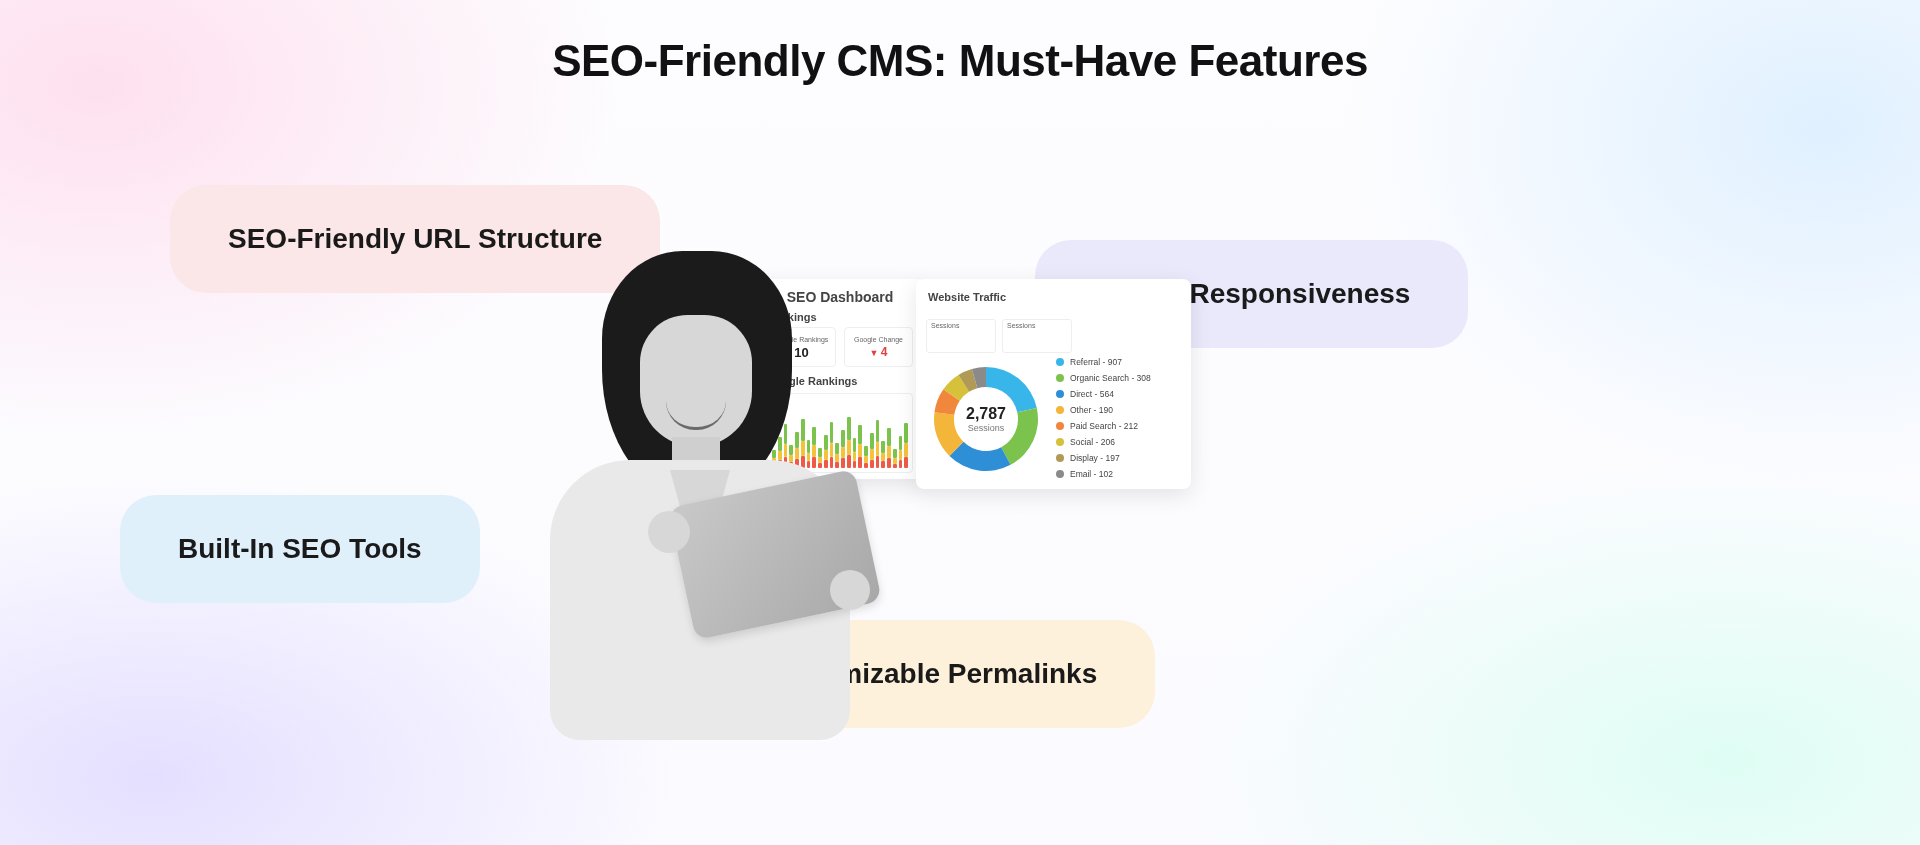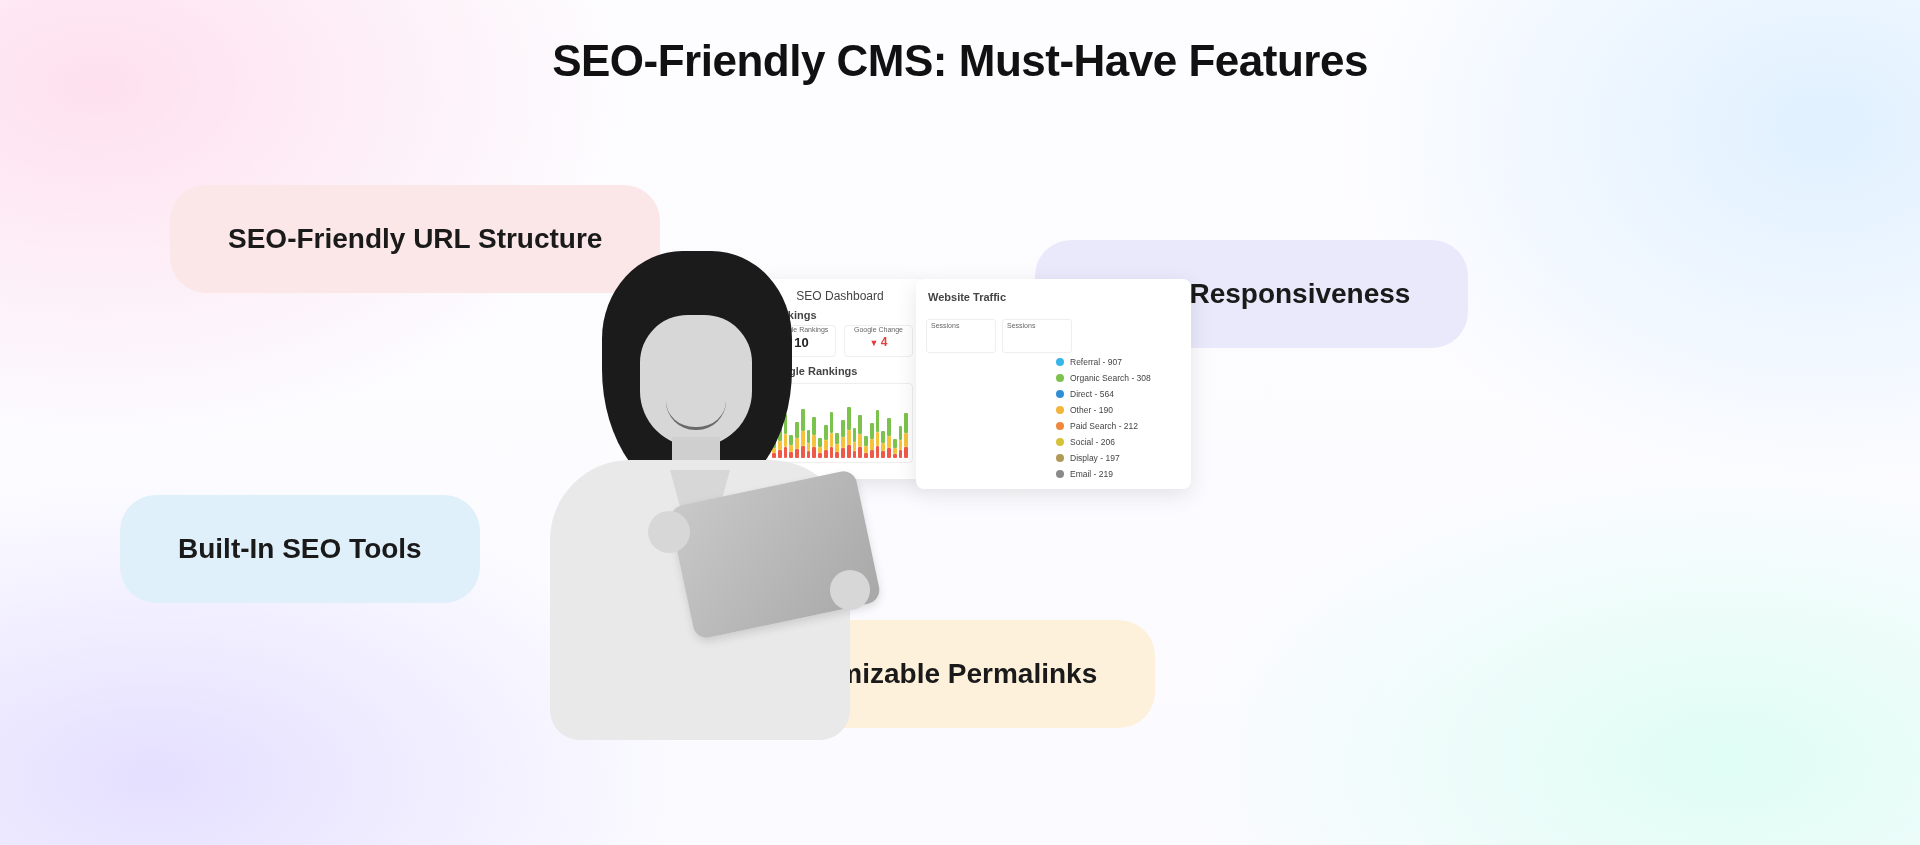--- a/index.html
+++ b/index.html
@@ -131,27 +131,27 @@
 
   
   .panel {
     position: absolute;
     background: #ffffff;
     border-radius: 8px;
     box-shadow: 0 6px 22px rgba(0,0,0,0.10);
     padding: 10px 12px 12px;
     box-sizing: border-box;
   }
-  .panel .hdr { font-size: 12px; font-weight:400; color:#444; text-align:center; }
+  .panel .hdr { font-size: 14px; font-weight:700; color:#444; text-align:center; }
   .panel .sec { font-size: 11px; font-weight:600; color:#444; margin:6px 0 4px; }
   .panel .mini {
     display:flex; gap:8px; margin-top:4px;
   }
   .panel .mini .box{
-    flex:1; border:1px solid #eee; border-radius:4px; padding:0 6px 6px;
+    flex:1; border:1px solid #eee; border-radius:4px; padding:8px 6px 6px;
     text-align:center;
   }
   .panel .mini .box .lbl{ font-size:7px; color:#666; }
   .panel .mini .box .val{ font-size:13px; font-weight:800; color:#222; margin-top:2px;}
   .panel .mini .box .val.red{ color:#e04040; font-size:12px;}
   .panel .mini .box .val.red::before{content:"▼ "; font-size:9px;}
 
   .panel-left { left: 235px; top: 14px; width: 170px; height: 200px; z-index:2; }
   .panel-right{ left: 396px; top: 14px; width: 275px; height: 210px; z-index:2; }
   .month-lbl{
@@ -358,20 +358,36 @@
         </div>
       </div>
   </div>
 
   <div class="panel panel-right">
     <div class="sec" style="margin-top:2px;">Website Traffic</div>
     <div class="traf-minis">
       <div class="mb">Sessions</div>
       <div class="mb">Sessions</div>
     </div>
+    <div class="donut-wrap">
+      <svg id="donut" width="120" height="120" viewBox="0 0 120 120">
+          <path d="M 60 8 A 52 52 0 0 1 110.81814124945257 48.97654682276524 L 91.27270230735543 53.21633650631707 A 32 32 0 0 0 60 28 Z" fill="#39b6e9"></path>
+          <path d="M 110.81814124945257 48.97654682276524 A 52 52 0 0 1 84.5917512772122 105.81752687694669 L 75.13338540136135 88.19540115504412 A 32 32 0 0 0 91.27270230735543 53.21633650631707 Z" fill="#7bc34c"></path>
+          <path d="M 84.5917512772122 105.81752687694669 A 52 52 0 0 1 23.469542788681636 97.00710331722868 L 37.519718639188696 82.7736020413715 A 32 32 0 0 0 75.13338540136135 88.19540115504412 Z" fill="#2f8fd6"></path>
+          <path d="M 23.469542788681636 97.00710331722868 A 52 52 0 0 1 8.455449151538033 53.132738695060574 L 28.28027640094648 55.773993043114196 A 32 32 0 0 0 37.519718639188696 82.7736020413715 Z" fill="#f3b53a"></path>
+          <path d="M 8.455449151538033 53.132738695060574 A 52 52 0 0 1 17.390089745066675 30.194035025409296 L 33.778516766194876 41.65786770794418 A 32 32 0 0 0 28.28027640094648 55.773993043114196 Z" fill="#f0873c"></path>
+          <path d="M 17.390089745066675 30.194035025409296 A 52 52 0 0 1 32.417691670479954 15.918073236128969 L 43.02627179721843 32.87266045300244 A 32 32 0 0 0 33.778516766194876 41.65786770794418 Z" fill="#d6c13a"></path>
+          <path d="M 32.417691670479954 15.918073236128969 A 52 52 0 0 1 45.877339674886706 9.954516034496471 L 51.30913210762259 29.202779098151673 A 32 32 0 0 0 43.02627179721843 32.87266045300244 Z" fill="#b19a56"></path>
+          <path d="M 45.877339674886706 9.954516034496471 A 52 52 0 0 1 59.99999999999999 8 L 59.99999999999999 28 A 32 32 0 0 0 51.30913210762259 29.202779098151673 Z" fill="#8a8a8a"></path>
+        </svg>
+      <div class="donut-center">
+        <div class="v">2,787</div>
+        <div class="s">Sessions</div>
+      </div>
+    </div>
     <div class="legend" id="legend">
         <div class="row">
           <span class="dot" style="background: rgb(57, 182, 233);"></span>
           <span>Referral - 907</span>
         </div>
         <div class="row">
           <span class="dot" style="background: rgb(123, 195, 76);"></span>
           <span>Organic Search - 308</span>
         </div>
         <div class="row">
@@ -389,18 +405,18 @@
         <div class="row">
           <span class="dot" style="background: rgb(214, 193, 58);"></span>
           <span>Social - 206</span>
         </div>
         <div class="row">
           <span class="dot" style="background: rgb(177, 154, 86);"></span>
           <span>Display - 197</span>
         </div>
         <div class="row">
           <span class="dot" style="background: rgb(138, 138, 138);"></span>
-          <span>Email - 219</span>
+          <span>Email - 102</span>
         </div>
       </div>
   </div>
 
 </div>
 
 </body></html>

